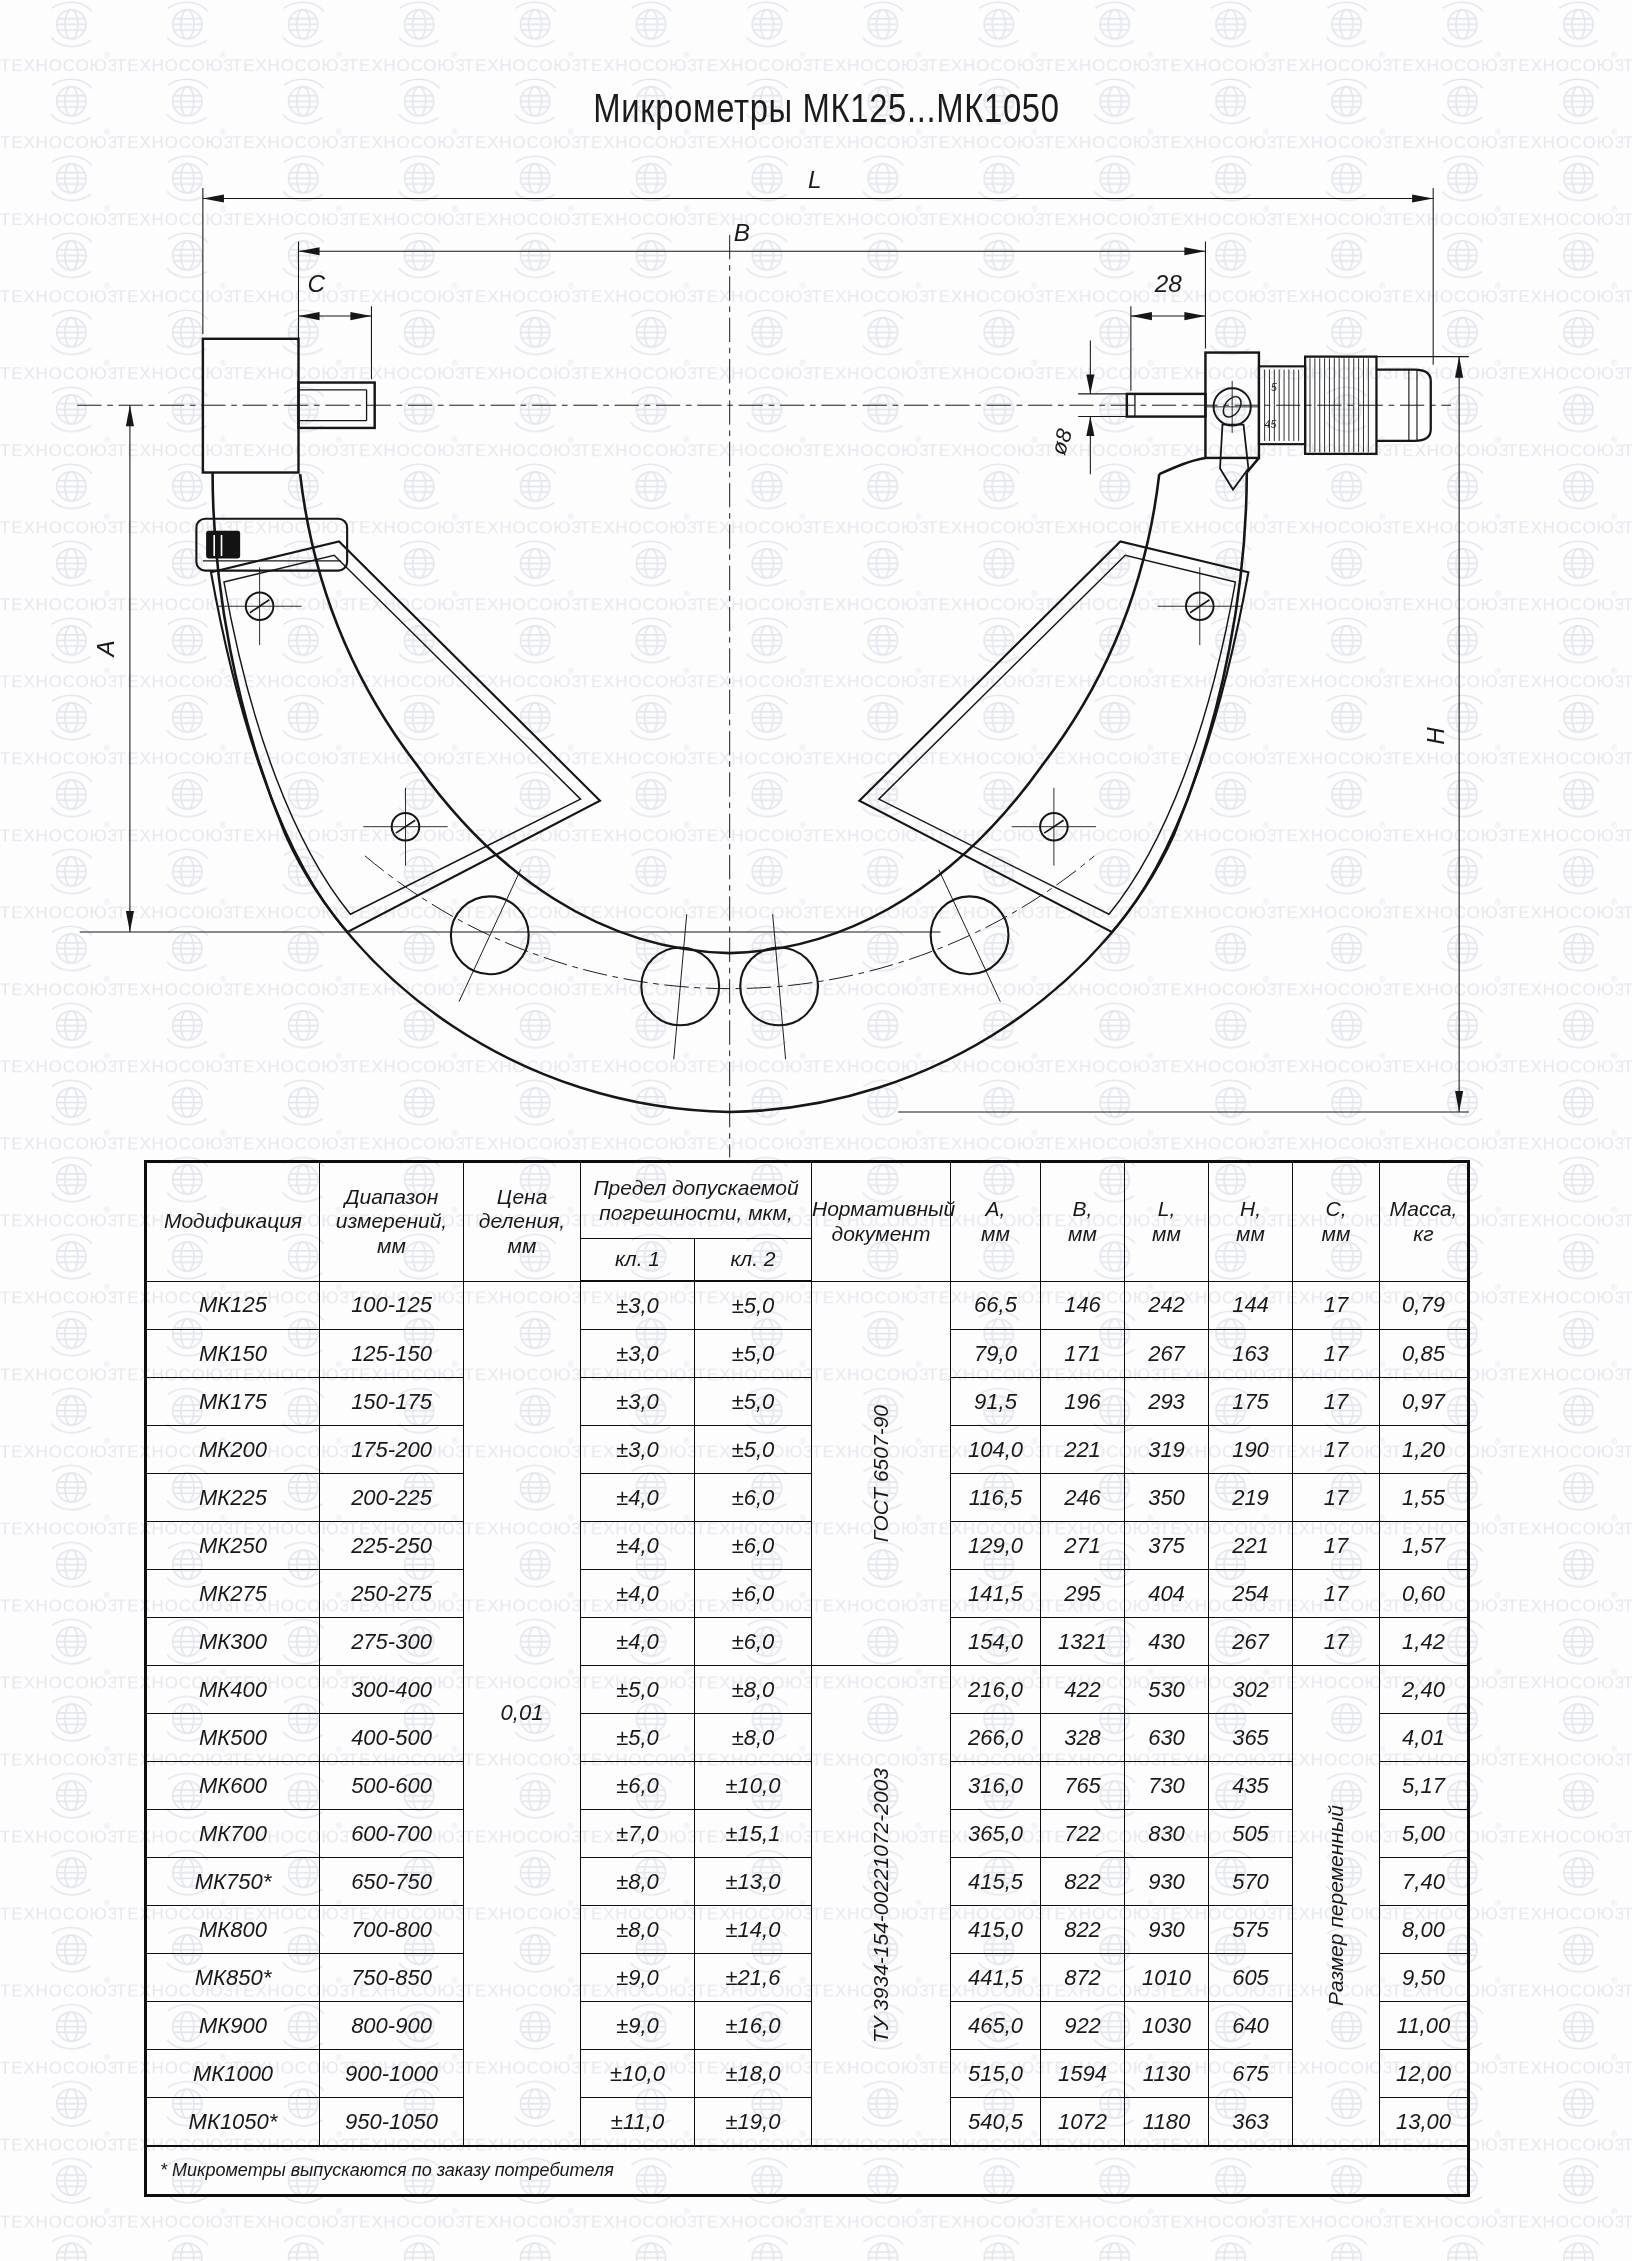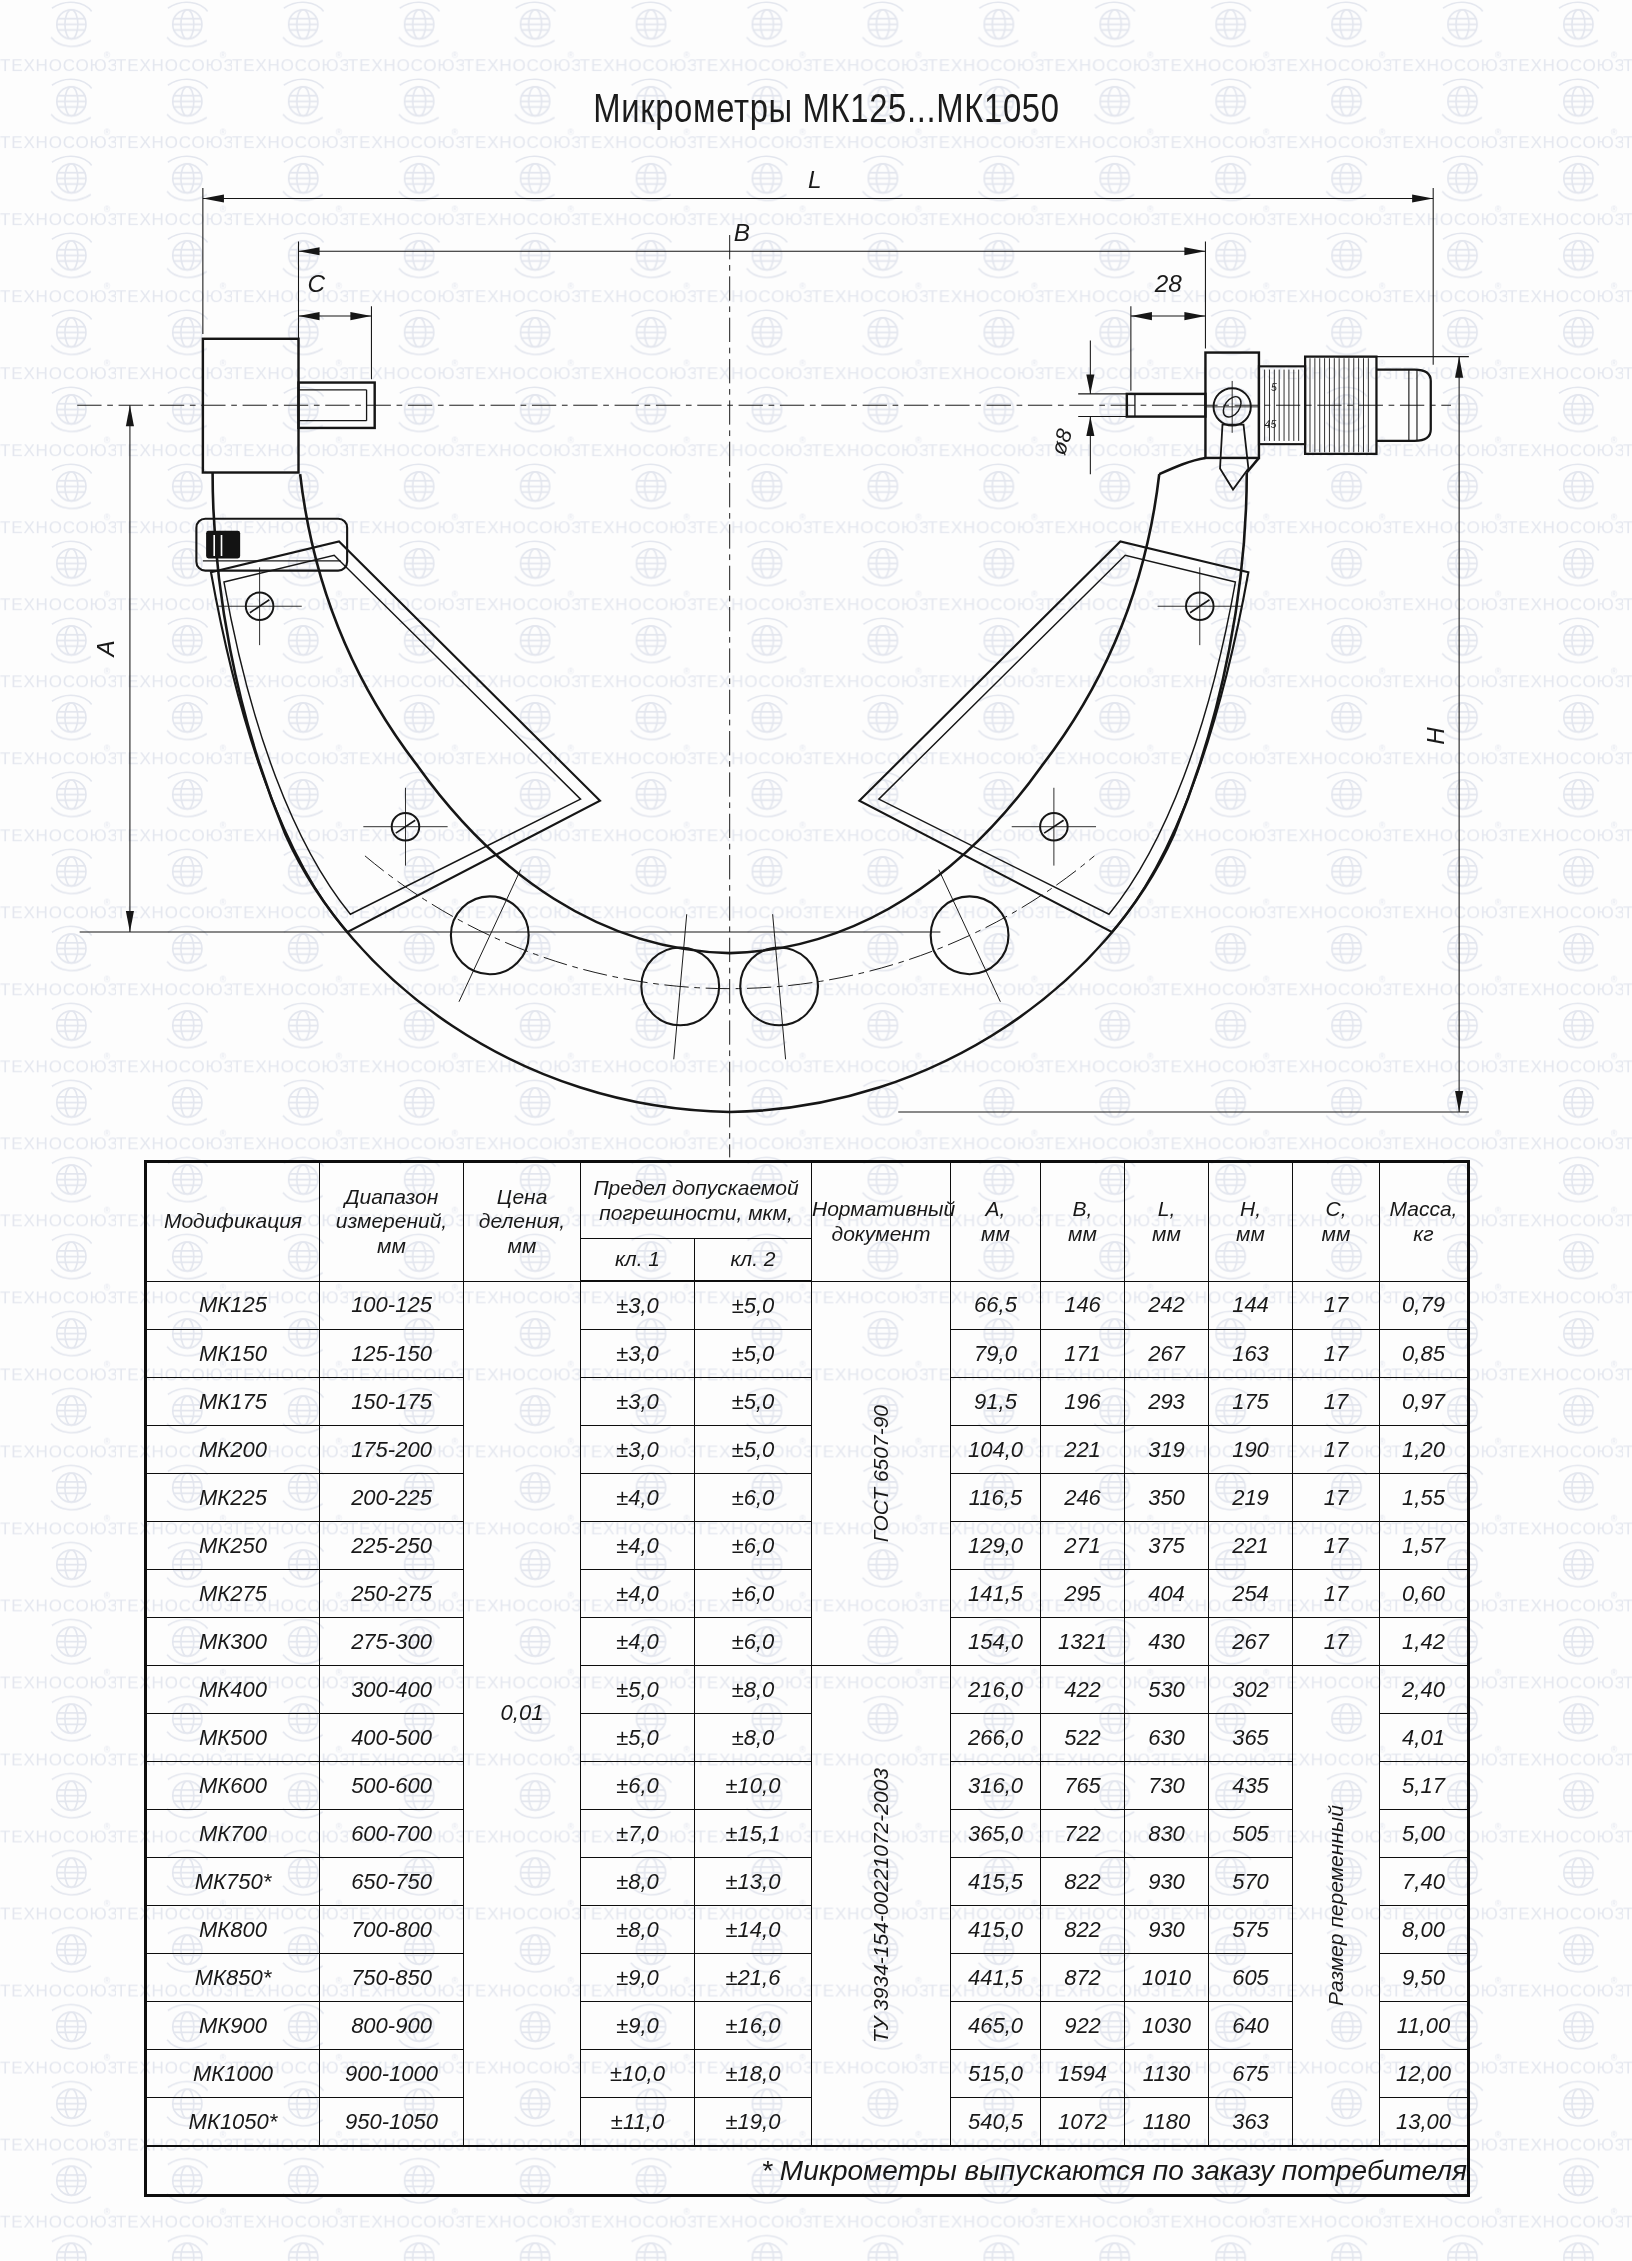--- a/index.html
+++ b/index.html
@@ -26,22 +26,22 @@
   }
   tr.h1 th{height:75px}
   tr.h2 th{height:41px;border-bottom:2.8px solid #0e0e0e}
   tr.h1 th, tr.h2 th{font-size:21px}
   tr.datarow td{height:47px}
   .vtext{
     writing-mode:vertical-rl;transform:rotate(180deg);
     margin:0 auto;font-style:italic;white-space:nowrap;font-size:21px;
   }
   tr.foot td{
-    height:47px;border-top:2.8px solid #0e0e0e;text-align:right;
-    padding-left:13px;font-size:28px;margin-top:46px;
+    height:47px;border-top:2.8px solid #0e0e0e;text-align:left;
+    padding-left:13px;font-size:18px;margin-top:46px;
   }
 </style>
 </head>
 <body>
 
 <svg class="layer" width="1632" height="2261" aria-hidden="true" viewBox="0 0 2013 2789">
   <defs>
     <pattern id="wmp" x="0" y="0" width="143" height="95" patternUnits="userSpaceOnUse">
       <g stroke="#e3e6ee" fill="none" stroke-width="2">
         <circle cx="88" cy="30" r="18"></circle>
@@ -357,21 +357,21 @@
       <td>302</td>
       <td rowspan="10"><div class="vtext">Размер переменный</div></td>
       <td>2,40</td>
     </tr>
     <tr class="datarow">
       <td>МК500</td>
       <td>400-500</td>
       <td>±5,0</td>
       <td>±8,0</td>
       <td>266,0</td>
-      <td>522</td>
+      <td>328</td>
       <td>630</td>
       <td>365</td>
       <td>4,01</td>
     </tr>
     <tr class="datarow">
       <td>МК600</td>
       <td>500-600</td>
       <td>±6,0</td>
       <td>±10,0</td>
       <td>316,0</td>

